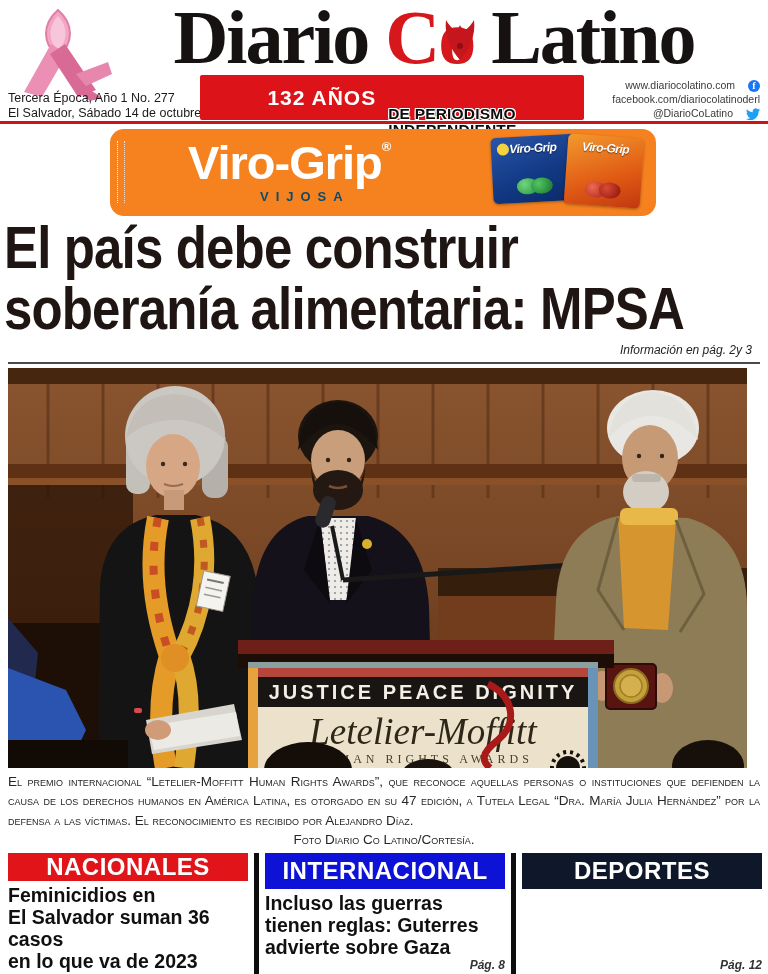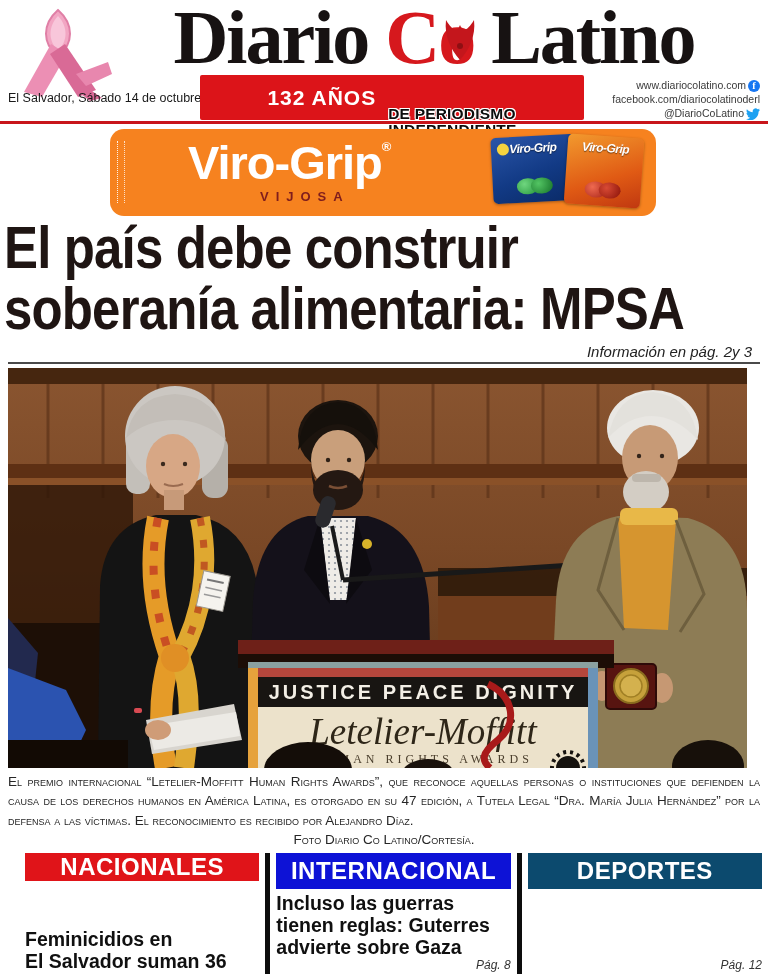--- a/index.html
+++ b/index.html
@@ -13,71 +13,71 @@
             letter-spacing:-2px;color:#171212;white-space:nowrap;}
   .brand-co{position:relative;display:inline-block;}
   .brand-bird{position:absolute;right:-3px;top:22px;width:34px;height:46px;}
   .edition{position:absolute;left:8px;top:91px;font-size:12.5px;line-height:1.18;color:#1a1a1a;}
   .anniv{position:absolute;left:200px;top:75px;width:384px;height:45px;display:flex;
          align-items:center;justify-content:center;gap:12px;border-radius:2px;}
   .anniv-years{color:#fff;font-size:21px;font-weight:bold;letter-spacing:1px;text-align:center;}
   .anniv-tag{color:#0d0d0d;font-size:15.5px;font-weight:bold;line-height:1.03;letter-spacing:.2px;
              text-shadow:-1px -1px 0 #fff,1px -1px 0 #fff,-1px 1px 0 #fff,1px 1px 0 #fff,0 1px 0 #fff,0 -1px 0 #fff;margin-top:48px;}
   .social{position:absolute;right:8px;top:79px;font-size:10.5px;color:#3a3a3a;text-align:right;line-height:1.05;}
-  .social-row{display:flex;align-items:center;justify-content:flex-end;gap:2px;height:14px;}
+  .social-row{display:flex;align-items:center;justify-content:flex-end;gap:13px;height:14px;}
   .fb-badge{width:12px;height:12px;border-radius:50%;background:#1877F2;color:#fff;
             font-family:"Liberation Serif",serif;font-weight:bold;font-size:10px;line-height:12px;text-align:center;}
   .header-rule{position:absolute;left:0;top:121px;width:768px;height:3px;background:#C8151B;}
 
   
   .ad{position:absolute;left:110px;top:129px;width:546px;height:87px;border-radius:14px;}
   .ad-fineprint{position:absolute;left:7px;top:12px;height:62px;width:6px;
                 border-left:1.5px dotted rgba(255,255,255,.9);border-right:1.5px dotted rgba(255,255,255,.75);}
   .ad-brand{position:absolute;left:78px;top:6px;color:#fff;font-size:47px;font-weight:bold;letter-spacing:-1px;}
   .ad-reg{font-size:13px;vertical-align:28px;}
-  .ad-company{position:absolute;left:150px;top:60px;color:#7f1d1d;font-size:13px;font-weight:bold;letter-spacing:7px;}
+  .ad-company{position:absolute;left:150px;top:60px;color:#0c4a6e;font-size:13px;font-weight:bold;letter-spacing:7px;}
   .packs{position:absolute;right:14px;top:7px;display:flex;}
   .pack{position:relative;border-radius:5px;box-shadow:0 1px 3px rgba(0,0,0,.35);}
   .pack1{width:84px;height:66px;background:linear-gradient(160deg,#2a55a8 0%,#123a85 55%,#0a2a66 100%);transform:rotate(-3deg);z-index:1;}
   .pack2{width:76px;height:70px;margin-left:-10px;background:linear-gradient(160deg,#f29a2e 0%,#e05a14 60%,#c03810 100%);transform:rotate(4deg);z-index:2;}
   .pack-label{position:absolute;top:5px;width:100%;text-align:center;color:#fff;
               font-size:12px;font-weight:bold;font-style:italic;letter-spacing:-.5px;
               text-shadow:0 1px 1px rgba(0,0,0,.5);}
   .caps{position:absolute;bottom:8px;left:50%;transform:translateX(-50%);display:flex;}
   .cap{width:22px;height:16px;border-radius:50%;}
   .cap.g1{background:radial-gradient(circle at 35% 35%,#6fd67f,#1e8f35);}
   .cap.g2{background:radial-gradient(circle at 35% 35%,#53c563,#146f27);margin-left:-8px;}
   .cap.r1{background:radial-gradient(circle at 35% 35%,#ef6a50,#a31f14);}
   .cap.r2{background:radial-gradient(circle at 35% 35%,#d84a34,#8a1208);margin-left:-8px;}
   .moon{position:absolute;left:6px;top:6px;width:12px;height:12px;border-radius:50%;background:#f5d33f;}
 
   
   .headline{position:absolute;left:4px;top:218px;width:900px;transform:scaleX(.85);transform-origin:0 0;
             font-size:60px;font-weight:bold;letter-spacing:-1px;line-height:1.01;color:#1f1513;white-space:nowrap;}
-  .kicker{position:absolute;right:16px;top:343px;font-size:15px;font-style:italic;color:#222;}
+  .kicker{position:absolute;right:16px;top:343px;font-size:12px;font-style:italic;color:#222;}
   .head-rule{position:absolute;left:8px;top:362px;width:752px;height:2px;background:#4a4a4a;}
 
   
   .photo{position:absolute;left:8px;top:368px;width:739px;height:400px;overflow:hidden;background:#6b3d1f;}
   .photo svg{display:block;}
 
   
   .caption{position:absolute;left:8px;top:772px;width:752px;font-size:13.5px;line-height:1.43;
            color:#262626;font-variant:small-caps;text-align:justify;}
   .caption .credit{text-align:center;}
 
   
   .sections{position:absolute;left:0;top:853px;width:768px;height:121px;display:flex;}
   .section{flex:1;display:flex;flex-direction:column;padding:0 6px;}
-  .section.first{padding-left:25px;gap:44px;}
+  .section.first{padding-left:8px;}
   .section.mid,.section.last{border-left:5px solid #0d0d0d;}
   .sec-bar{height:36px;display:flex;align-items:center;justify-content:center;
            color:#fff;font-size:24px;font-weight:bold;letter-spacing:.5px;margin-bottom:3px;}
   .sec-head{font-size:19.5px;font-weight:bold;line-height:1.13;color:#101010;white-space:pre-line;}
-  .sec-page{margin-top:auto;text-align:right;font-size:12px;font-style:italic;color:#333;padding-bottom:2px;}
+  .sec-page{margin-top:auto;text-align:right;font-size:12px;font-style:italic;color:#333;padding-bottom:2px;font-weight:bold;}
 </style>
 </head>
 <body>
 
 <div class="page">
 
   <svg class="ribbon" viewBox="0 0 104 100">
     <path d="M46,8 C30,22 30,42 46,54 C62,42 62,22 46,8 Z" fill="#F2A6C3" stroke="#E07FA6" stroke-width="2"></path>
     <path d="M46,14 C36,24 36,40 46,48 C56,40 56,24 46,14 Z" fill="#F8C6DA"></path>
     <polygon points="39,42 12,90 30,95 55,52" fill="#EC8FB4"></polygon>
@@ -87,20 +87,21 @@
   </svg>
 
   <div class="masthead">
     <span>Diario </span><span class="brand-co" style="color: rgb(214, 24, 29);"><span>Co</span><svg class="brand-bird" viewBox="0 0 34 46">
           <path d="M17,44 C8,34 1,20 3,4 C9,14 14,17 17,9 C20,17 25,14 31,4 C33,20 26,34 17,44 Z" fill="#C4161C"></path>
           <circle cx="17" cy="30" r="3" fill="#8E0F13"></circle>
         </svg></span><span> Latino</span>
   </div>
 
   <div class="edition">
+    <div>Tercera Época, Año 1 No. 277</div>
     <div>El Salvador, Sábado 14 de octubre de 2023</div>
   </div>
 
   <div class="anniv" style="background-color: rgb(220, 20, 25);">
     <span class="anniv-years">132 AÑOS</span>
     <span class="anniv-tag">
       <div>DE PERIODISMO</div>
       <div>INDEPENDIENTE</div>
     </span>
   </div>
@@ -311,18 +312,18 @@
 El Salvador suman 36 casos
 en lo que va de 2023</div>
       <div class="sec-page">Pág. 6</div>
     </div>
     <div class="section mid">
       <div class="sec-bar" style="background-color: rgb(13, 18, 214);">INTERNACIONAL</div>
       <div class="sec-head">Incluso las guerras tienen reglas: Guterres advierte sobre Gaza</div>
       <div class="sec-page">Pág. 8</div>
     </div>
     <div class="section last">
-      <div class="sec-bar" style="background-color: #0c4a6e;">DEPORTES</div>
+      <div class="sec-bar" style="background-color: #0f172a;">DEPORTES</div>
       <div class="sec-page">Pág. 12</div>
     </div>
   </div>
 
 </div>
 
 </body></html>

